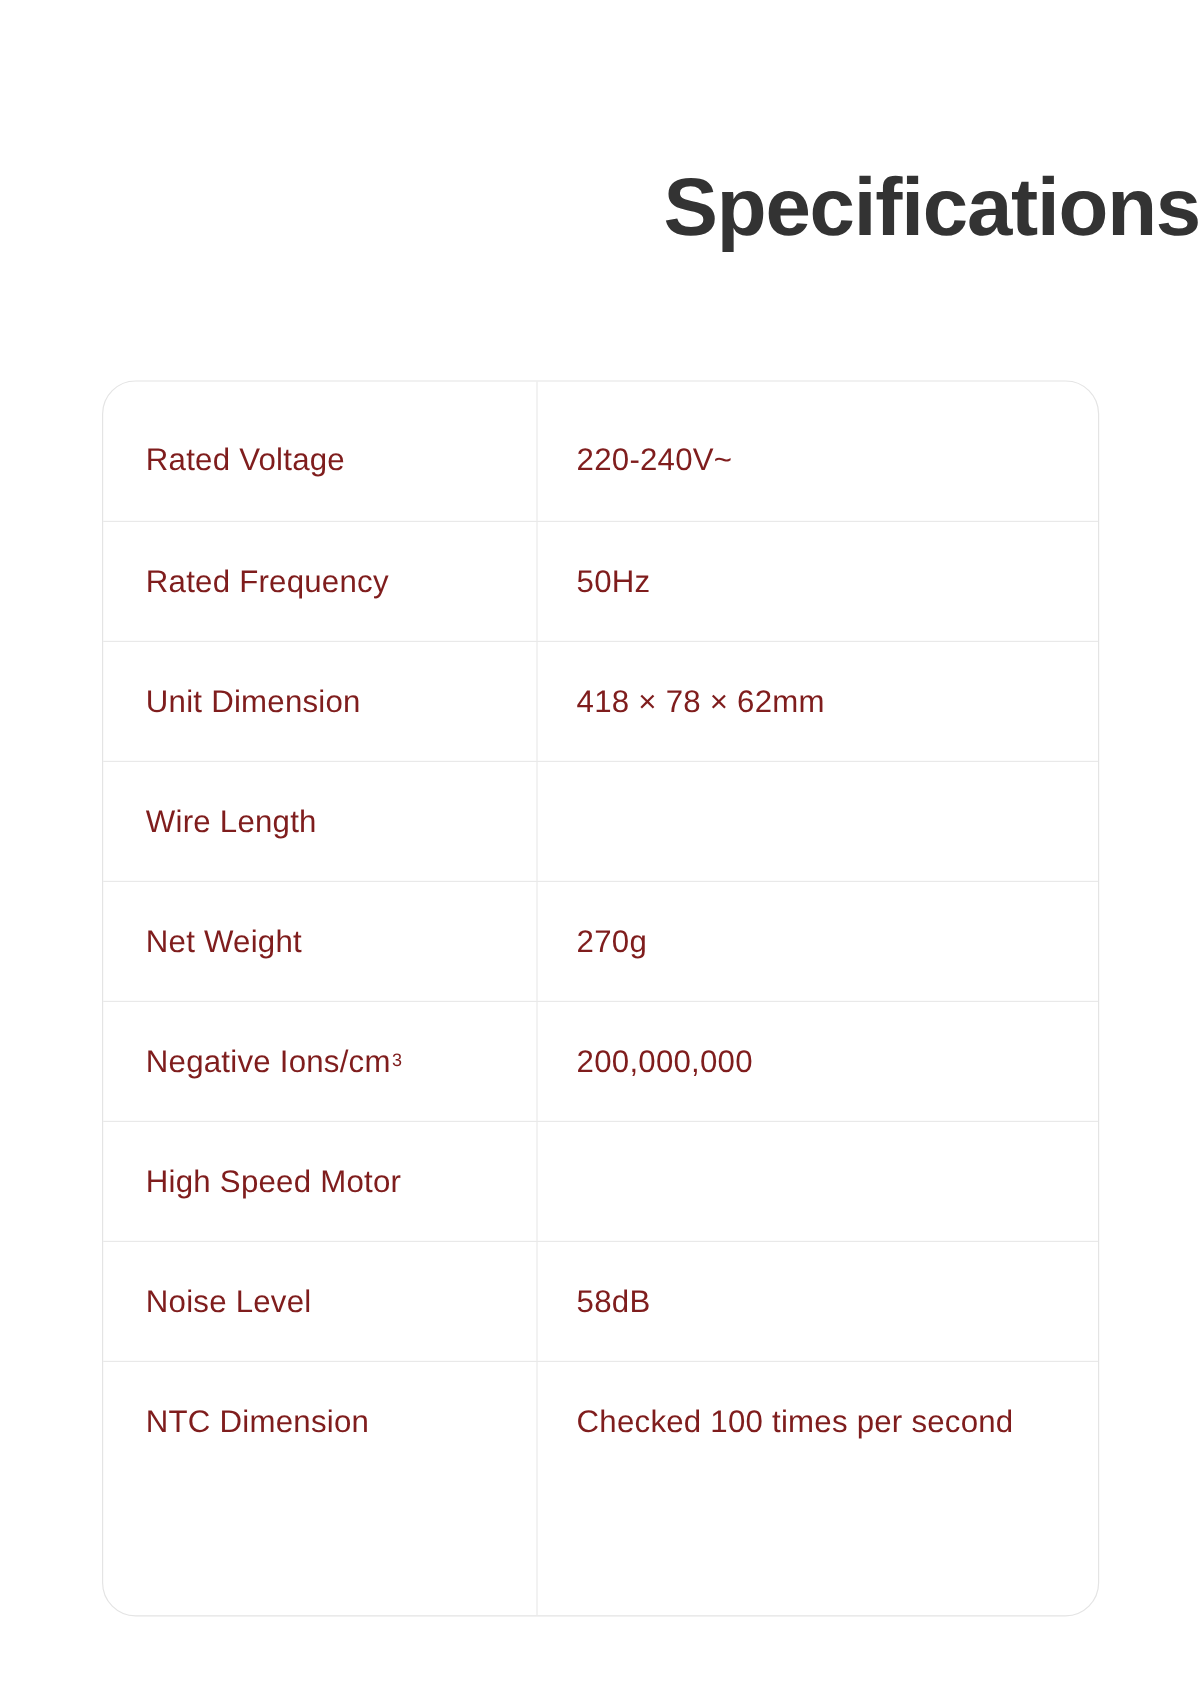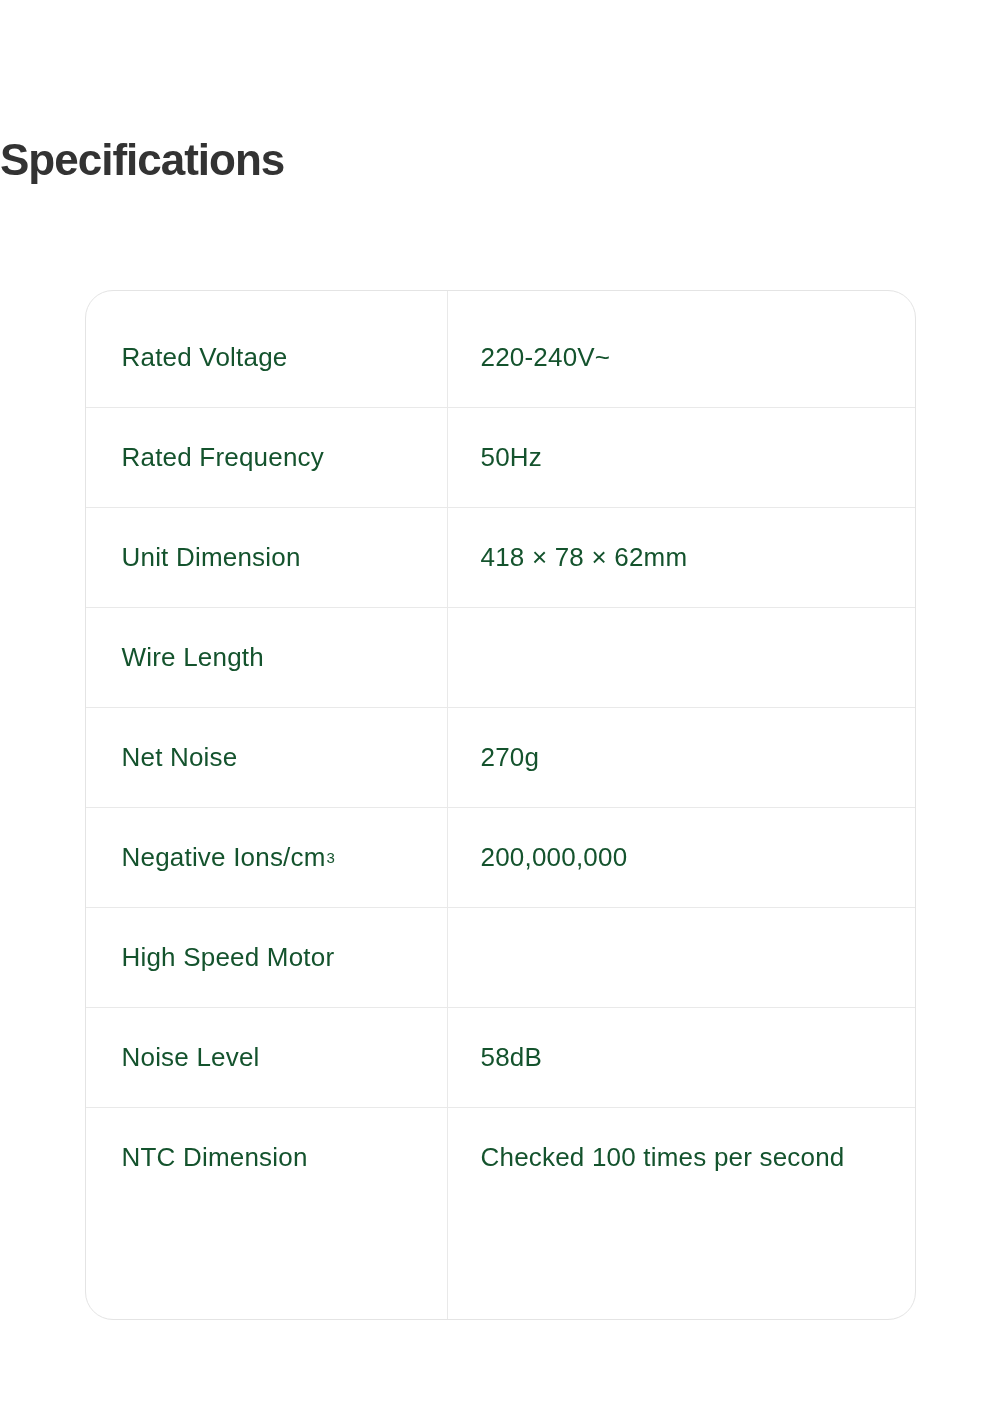--- a/index.html
+++ b/index.html
@@ -5,22 +5,22 @@
   * { margin: 0; padding: 0; box-sizing: border-box; }
   html, body {
     width: 1000px;
     height: 1401px;
     background: #ffffff;
     font-family: "Liberation Sans", sans-serif;
     overflow: hidden;
   }
   .page-title {
     margin-top: 136px;
-    text-align: left;
-    font-size: 44px;
+    text-align: right;
+    font-size: 68px;
     line-height: 1.1;
     font-weight: 700;
     letter-spacing: -1px;
     color: #333333;
   }
   .spec-table {
     position: relative;
     width: 831px;
     height: 1030px;
     margin: 106px auto 0 auto;
@@ -44,21 +44,21 @@
     height: 100px;
     align-items: stretch;
   }
   .row + .row {
     border-top: 1px solid #e9e9e9;
   }
   .cell {
     display: flex;
     align-items: center;
     font-size: 26px;
-    color: #14532d;
+    color: #7f1d1d;
     letter-spacing: 0.2px;
   }
   .cell.label {
     width: 361px;
     padding-left: 36px;
   }
   .cell.value {
     flex: 1;
     padding-left: 34px;
   }
@@ -103,21 +103,21 @@
 
   <div class="row">
     <div class="cell label">
         <span>Wire Length</span>
         <sup></sup>
       </div>
   </div>
 
   <div class="row">
     <div class="cell label">
-        <span>Net Noise</span>
+        <span>Net Weight</span>
         <sup></sup>
       </div>
     <div class="cell value">270g</div>
   </div>
 
   <div class="row">
     <div class="cell label">
         <span>Negative Ions/cm</span>
         <sup>3</sup>
       </div>

